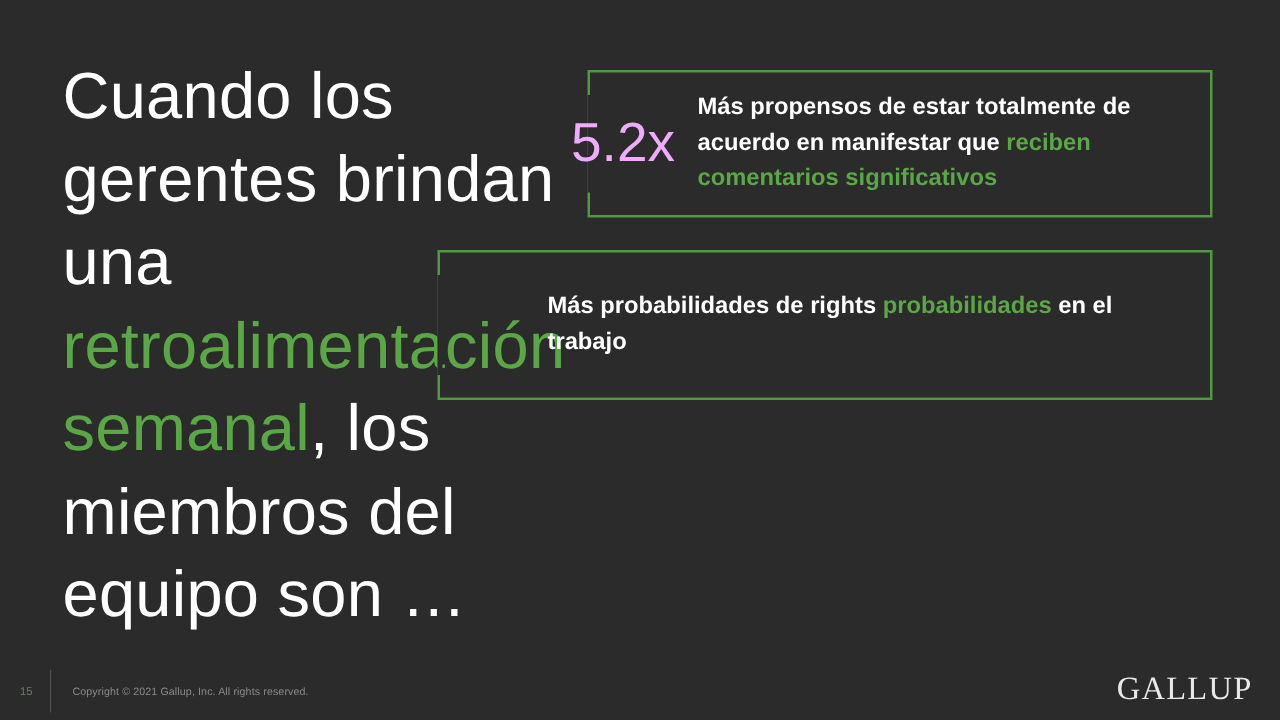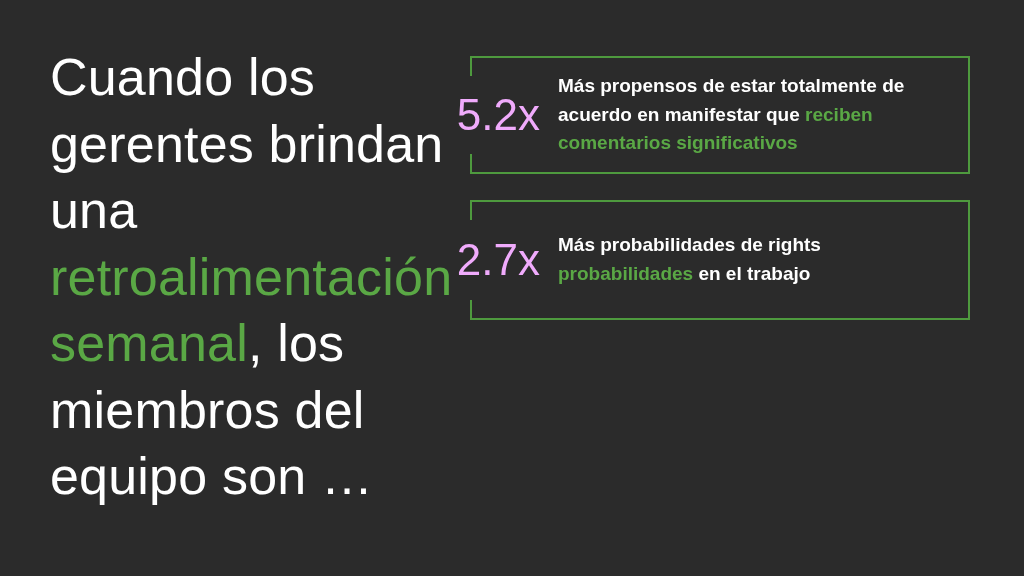--- a/index.html
+++ b/index.html
@@ -150,24 +150,29 @@
       <div class="multiplier">5.2x</div>
       <div class="stat-box">
         <div class="stat-text">
           <span>Más propensos de estar totalmente de acuerdo en manifestar que </span><span class="green">reciben comentarios significativos</span><span></span>
         </div>
       </div>
     </div>
 
 
     <div class="stat-row row-3">
-      <div class="multiplier">2.7x</div>
       <div class="stat-box">
         <div class="stat-text">
           <span>Más probabilidades de rights </span><span class="green">probabilidades</span><span> en el trabajo</span>
         </div>
       </div>
     </div>
 
   </div>
 
+  <div class="footer">
+    <div class="page-number">15</div>
+    <div class="divider"></div>
+    <div class="copyright">Copyright © 2021 Gallup, Inc. All rights reserved.</div>
+    <div class="logo">GALLUP</div>
+  </div>
 
 </div>
 
 </body></html>

